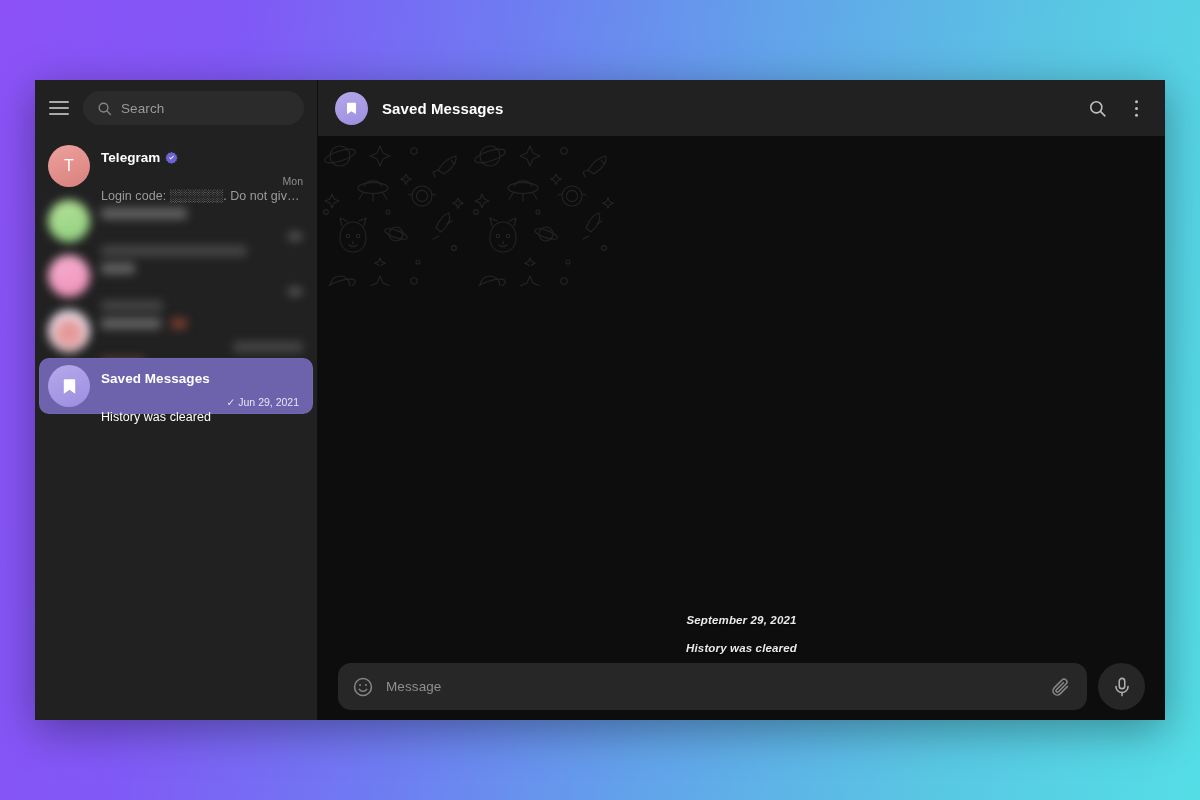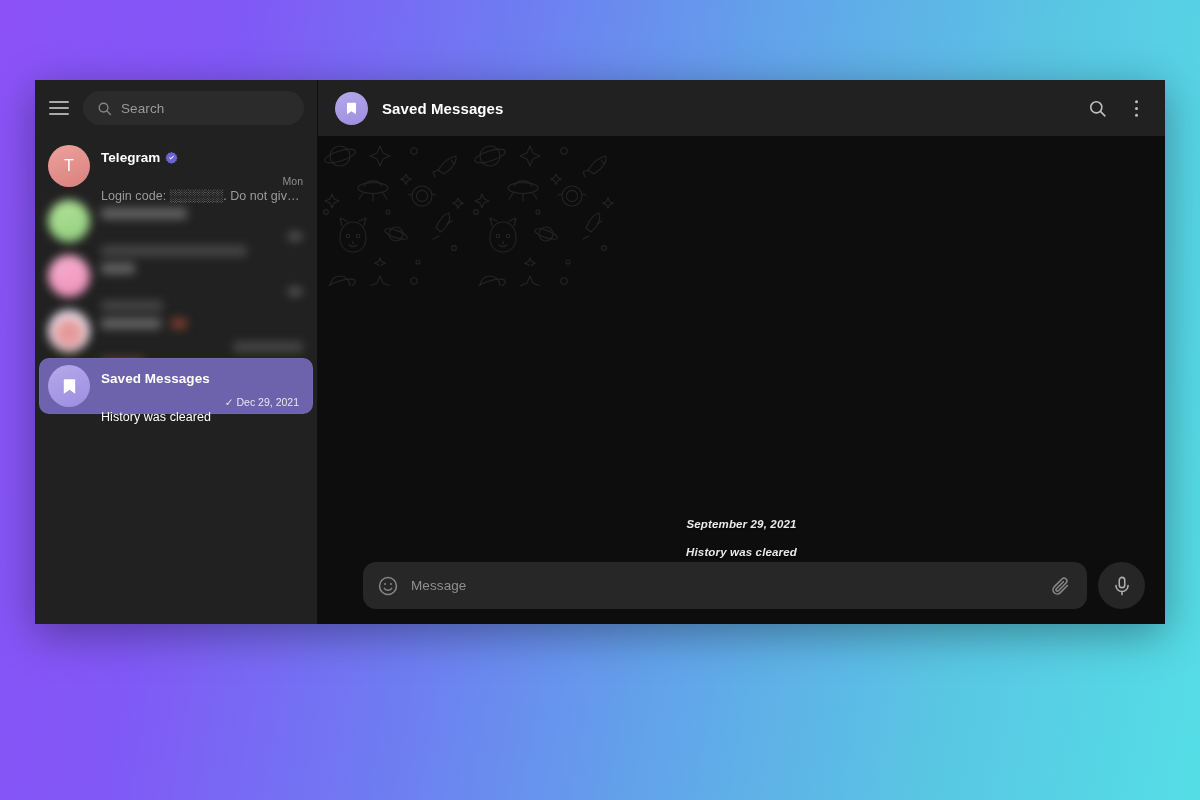--- a/index.html
+++ b/index.html
@@ -16,21 +16,21 @@
     background: linear-gradient(100deg, #8c52f7 0%, #8158f6 18%, #6f7bf2 38%, #62a3ea 58%, #59c7e3 80%, #54dee6 100%);
     position: relative;
   }
 
   
   #app-window {
     position: absolute;
     left: 35px;
     top: 80px;
     width: 1130px;
-    height: 544px;
+    height: 640px;
     display: flex;
     background: #c4b5fd;
     overflow: hidden;
     box-shadow: 0 10px 40px rgba(0,0,0,0.35);
   }
 
   
   #sidebar {
     width: 283px;
     min-width: 283px;
@@ -265,25 +265,25 @@
     color: #e9e9e9;
     letter-spacing: .15px;
     text-align: center;
     text-shadow: 0 1px 2px rgba(0,0,0,.5);
     font-style: italic;
   }
 
   
   #composer {
     position: absolute;
-    left: 8px; right: 0; bottom: 0;
+    left: 0; right: 0; bottom: 0;
     height: 62px;
     display: flex;
-    align-items: flex-start;
-    padding: 0 20px 10px 37px;
+    align-items: flex-end;
+    padding: 0 20px 10px 20px;
     gap: 11px;
     z-index: 5;
   }
 
   #message-field {
     flex: 1;
     height: 47px;
     background: #272727;
     border-radius: 13px;
     display: flex;
@@ -404,21 +404,21 @@
         <div class="avatar" style="background:linear-gradient(160deg,#b5a8ea,#9c8ee0);">
           <svg width="19" height="19" viewBox="0 0 24 24">
             <path fill="#ffffff" d="M6 2.8h12c.7 0 1.2.5 1.2 1.2v17.3l-7.2-5.1-7.2 5.1V4c0-.7.5-1.2 1.2-1.2z"></path>
           </svg>
         </div>
         <div class="row-body">
           <div class="row-line1">
             <span class="row-title">Saved Messages</span>
             <span class="row-time">
               <span>✓</span>
-              <span>Dec 29, 2021</span>
+              <span>Jun 29, 2021</span>
             </span>
           </div>
           <div class="row-preview">History was cleared</div>
         </div>
       </div>
 
     </div>
   </aside>
 
   <main id="chat-panel">

